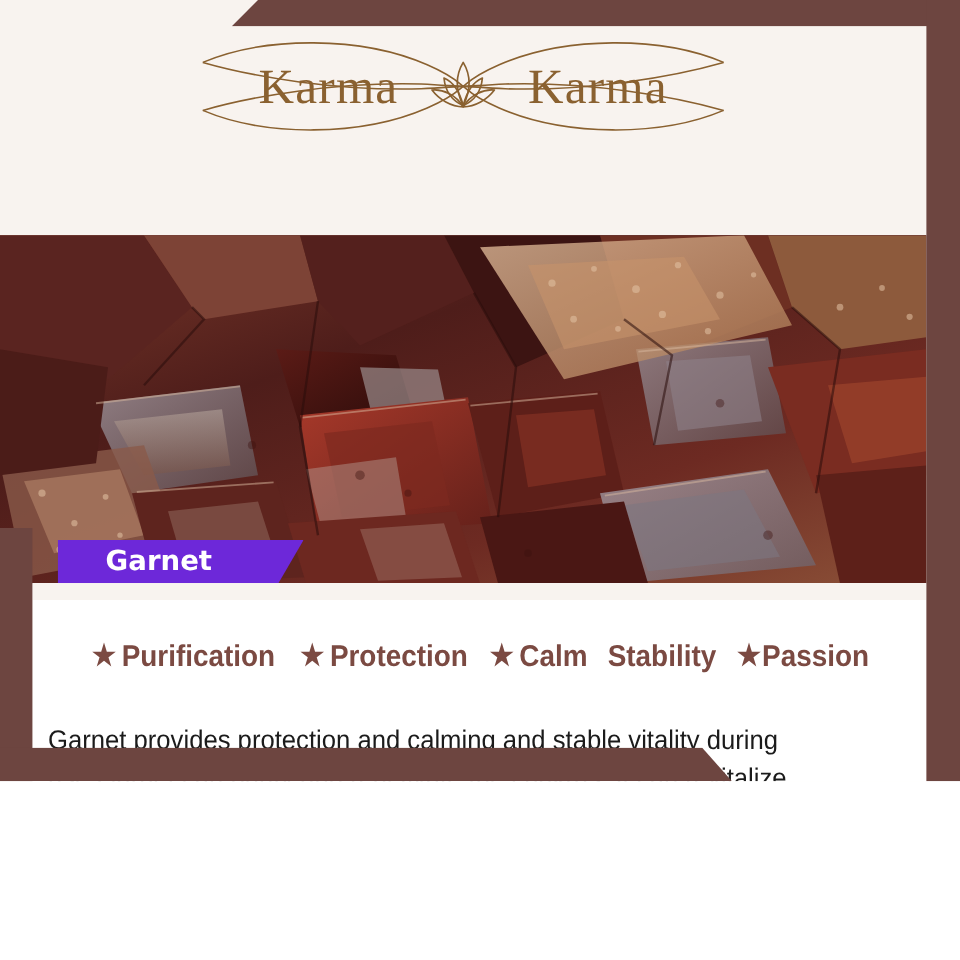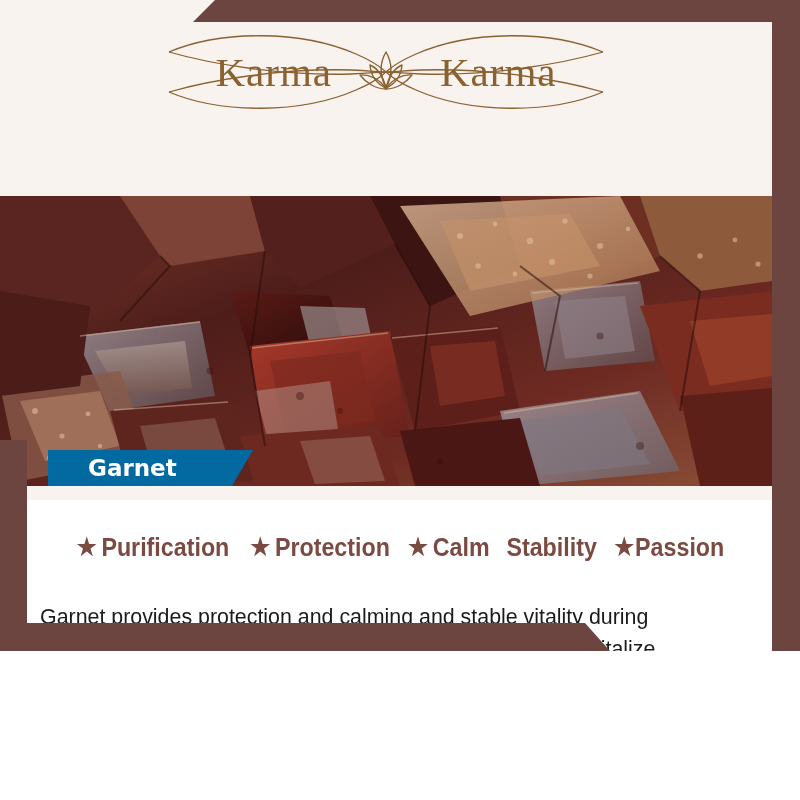--- a/index.html
+++ b/index.html
@@ -166,21 +166,21 @@
     height: 290px;
   }
 
   
   .stone-banner {
     position: absolute;
     left: 48px;
     top: 450px;
     width: 205px;
     height: 36px;
-    background: #0369a1;
+    background: #6d28d9;
     z-index: 5;
     clip-path: polygon(0 0, 205px 0, 184px 36px, 0 36px);
     display: flex;
     align-items: center;
   }
   .stone-name {
     color: #ffffff;
     font-family: "DejaVu Sans", sans-serif;
     font-weight: bold;
     font-size: 23px;

